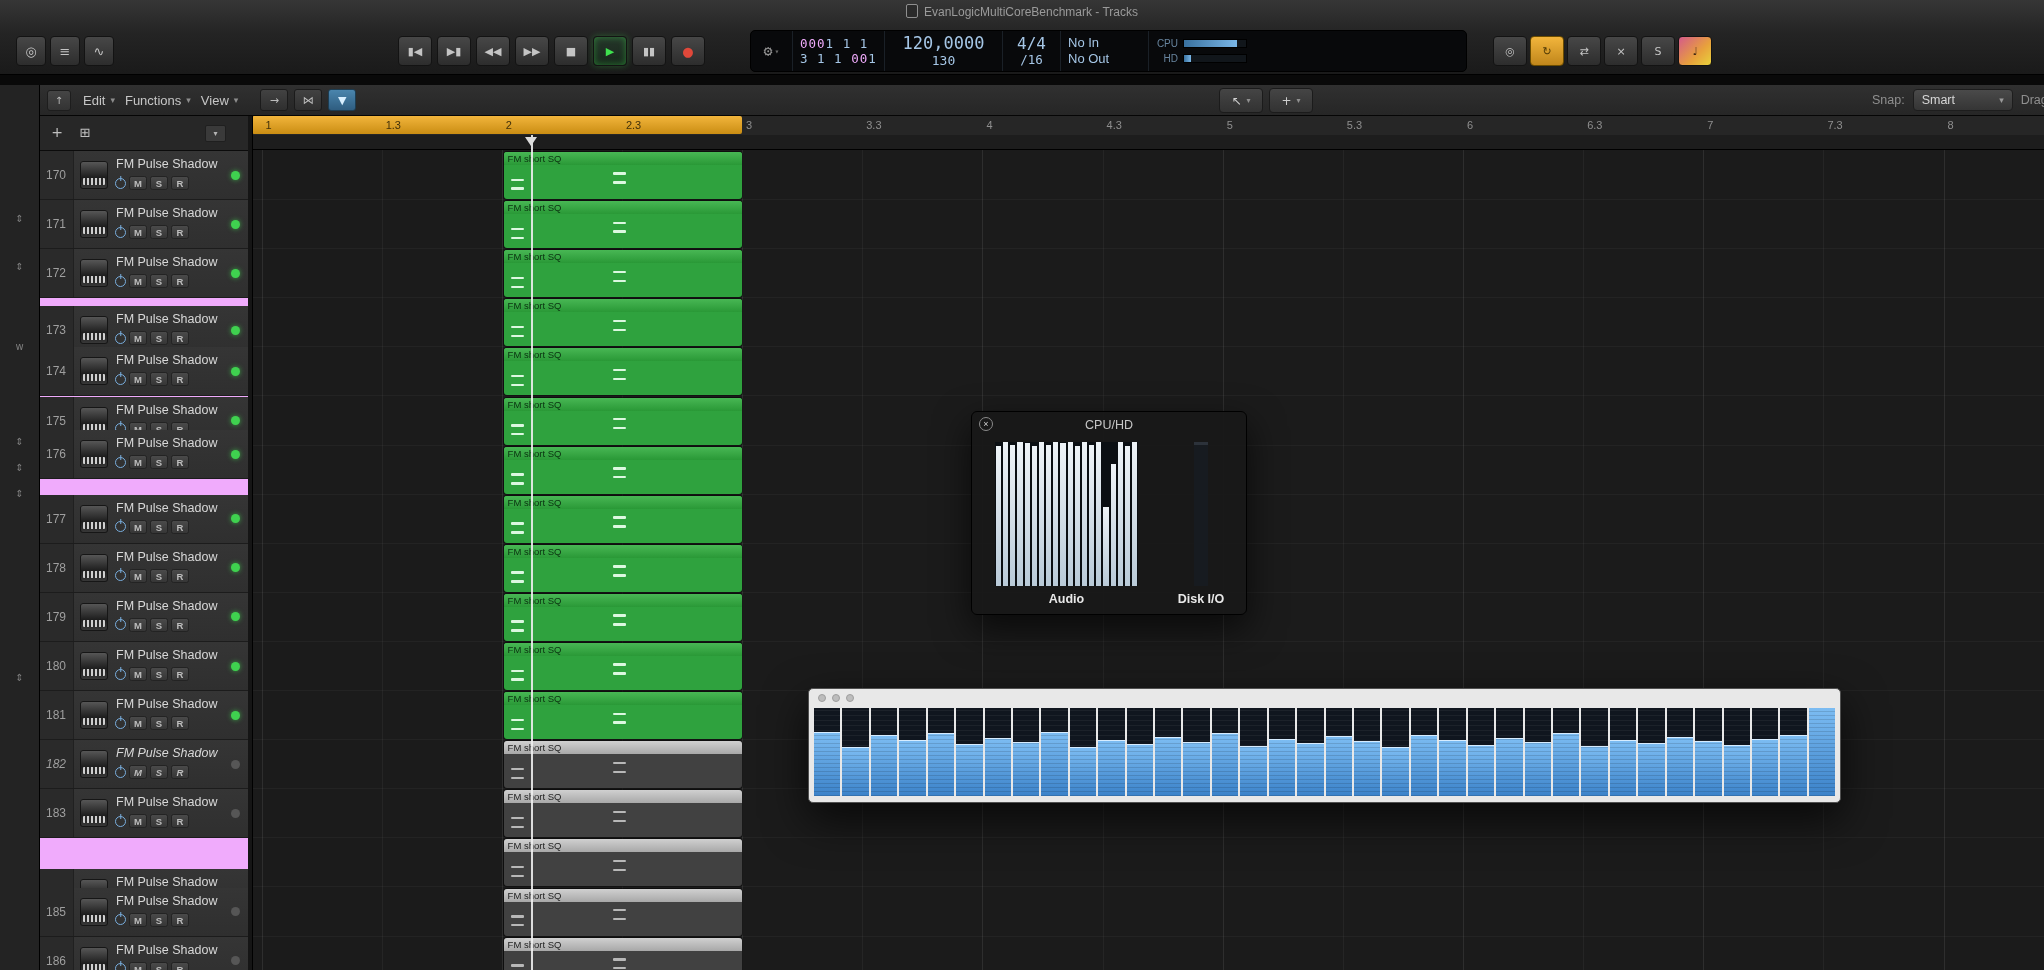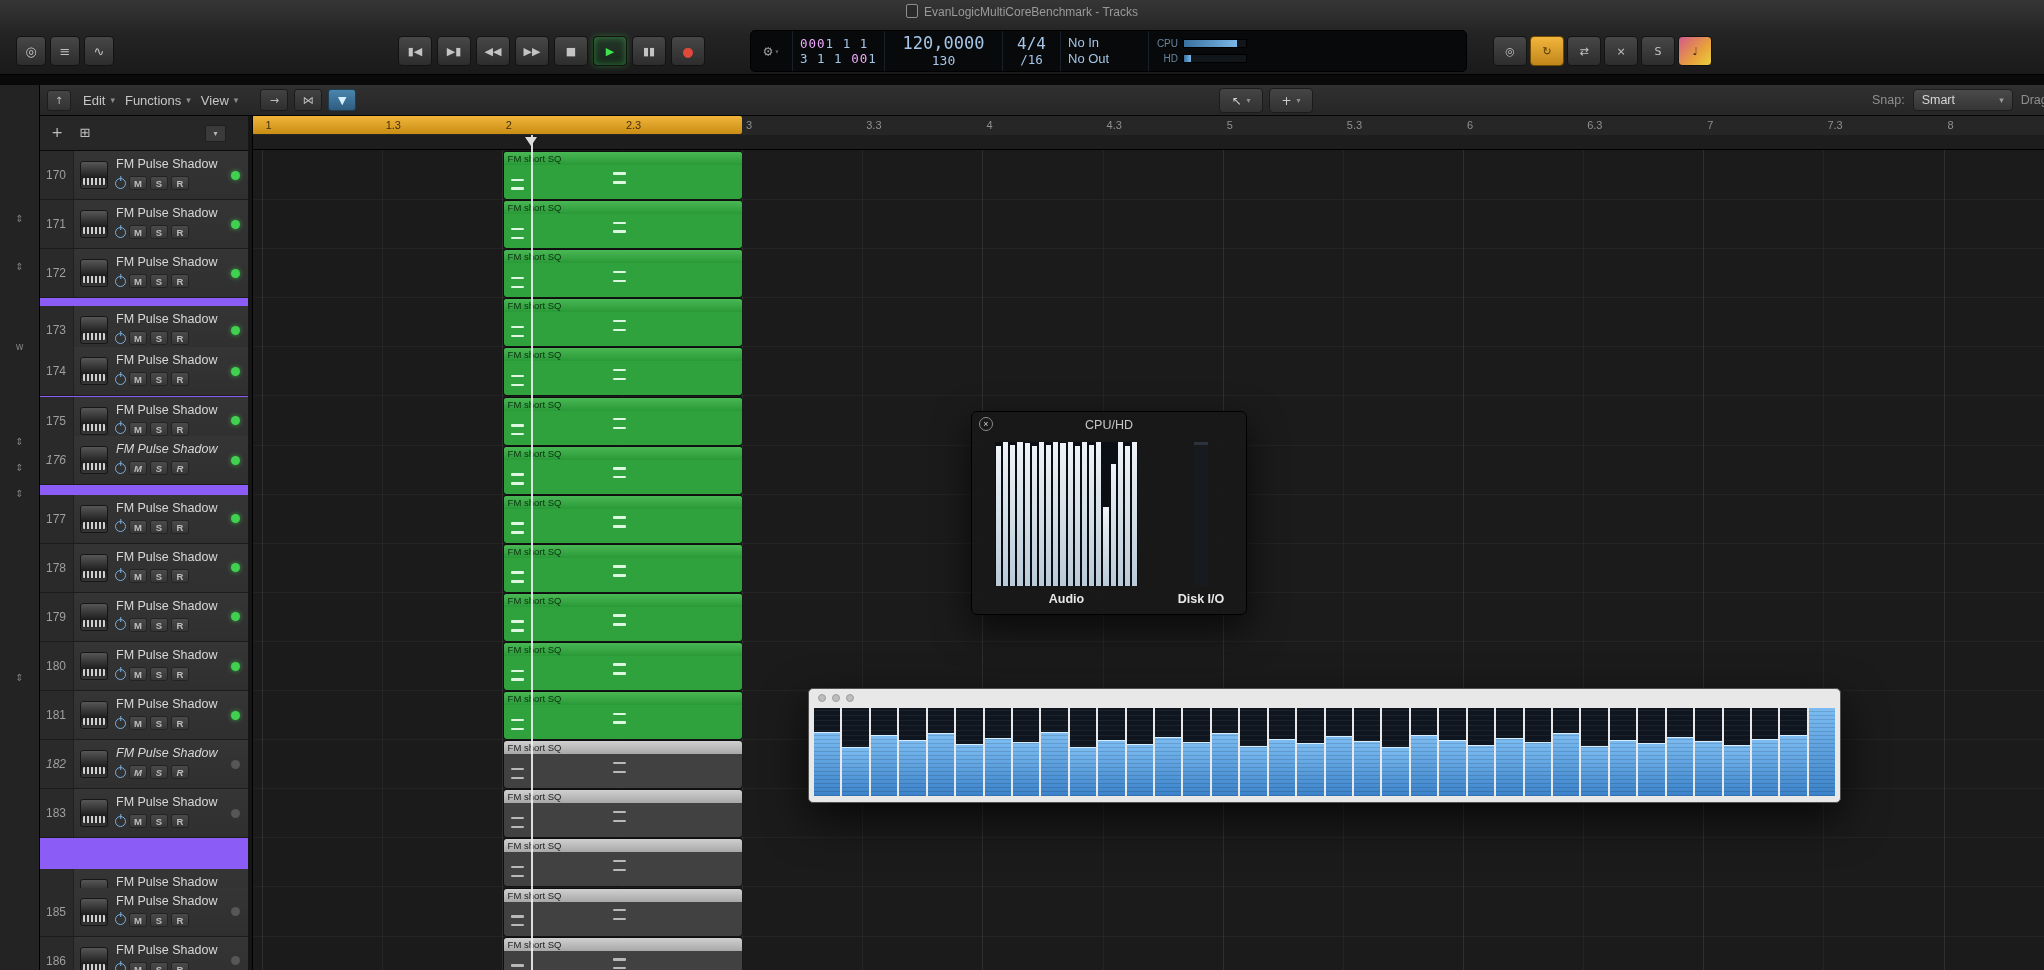--- a/index.html
+++ b/index.html
@@ -97,21 +97,21 @@
   .ruler-top{position:absolute;left:0;right:0;top:0;height:20px;background:#262626;border-bottom:1px solid #101010;}
   .ruler-bottom{position:absolute;left:0;right:0;bottom:0;height:14px;background:#1d1d1d;border-bottom:1px solid #000;}
   .cycle-band{position:absolute;left:0;top:1px;width:490px;height:18px;border-radius:2px;
     background:linear-gradient(#f2b53c,#ca8d13);}
   .ruler-label{position:absolute;top:0;height:20px;line-height:20px;font-size:11px;color:#8f8f8f;}
   .ruler-label.on-cycle{color:#42310a;}
   .ph-cap{position:absolute;left:525px;top:137px;width:0;height:0;border-left:6px solid transparent;
     border-right:6px solid transparent;border-top:9px solid #dcdcdc;z-index:42;}
 
   
-  .header-col{position:absolute;left:39px;top:150px;width:209px;bottom:0;background:#8b5cf6;
+  .header-col{position:absolute;left:39px;top:150px;width:209px;bottom:0;background:#f0abfc;
     border-right:4px solid #737373;overflow:hidden;z-index:10;}
   .arrange-bg{position:absolute;left:252px;top:150px;right:0;bottom:0;background:#1b1b1b;overflow:hidden;z-index:5;}
   .gridline{position:absolute;top:0;bottom:0;width:1px;}
   .gridline.bar{background:#2e2e2e;}
   .gridline.half{background:#252525;}
   .arr-row{position:absolute;left:0;right:0;height:49.1px;border-bottom:1px solid rgba(255,255,255,.035);box-sizing:border-box;}
 
   .trk{position:absolute;left:0;right:0;height:49.1px;background:linear-gradient(#353535,#2f2f2f);
     border-bottom:1px solid #1c1c1c;box-sizing:border-box;}
   .trk-num{position:absolute;left:0;top:0;bottom:0;width:34px;background:#2a2a2a;border-right:1px solid #202020;
@@ -600,21 +600,21 @@
         <div class="trk-icon"></div>
         <div class="trk-name">FM Pulse Shadow</div>
         <div class="trk-ctrls">
           <span class="pwr"></span>
           <span class="msr">M</span>
           <span class="msr">S</span>
           <span class="msr">R</span>
         </div>
         <div class="trk-dot green"></div>
       </div>
-      <div class="trk" style="top: 286px; font-style: italic;">
+      <div class="trk" style="top: 280px;">
         <div class="trk-num">176</div>
         <div class="trk-icon"></div>
         <div class="trk-name">FM Pulse Shadow</div>
         <div class="trk-ctrls">
           <span class="pwr"></span>
           <span class="msr">M</span>
           <span class="msr">S</span>
           <span class="msr">R</span>
         </div>
         <div class="trk-dot green"></div>

